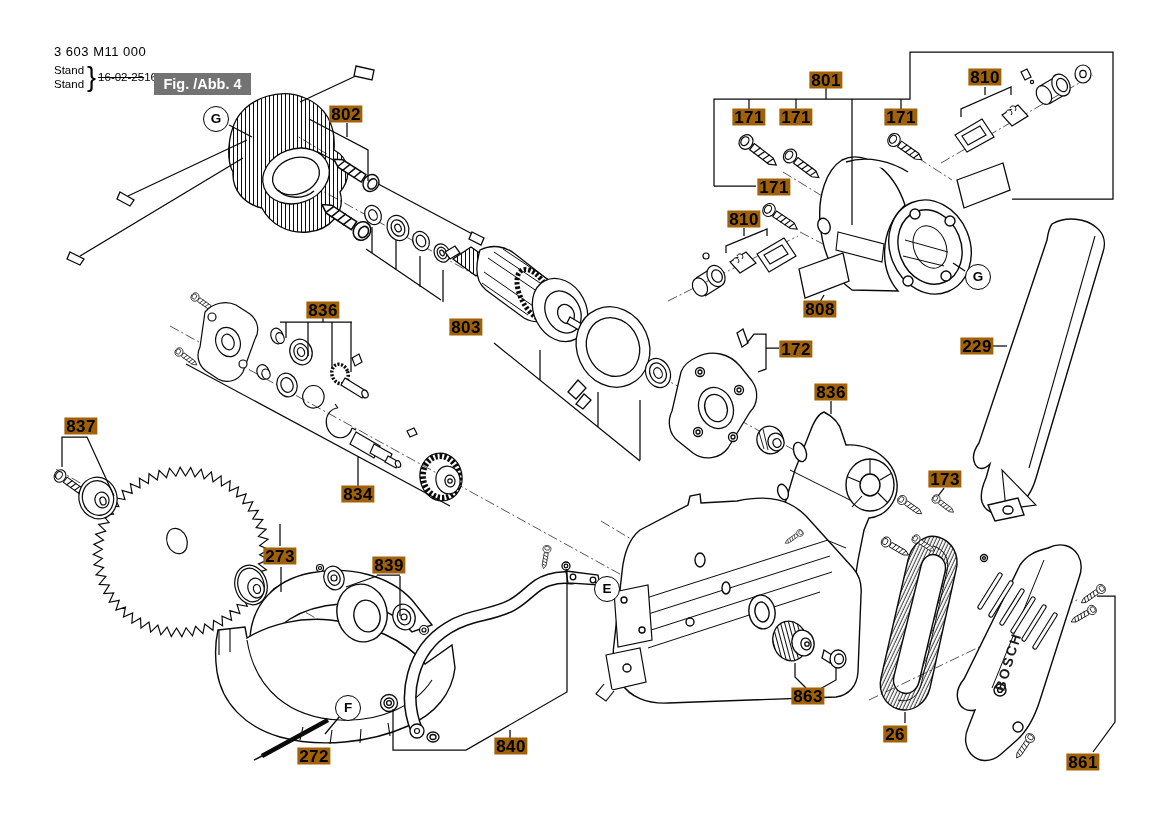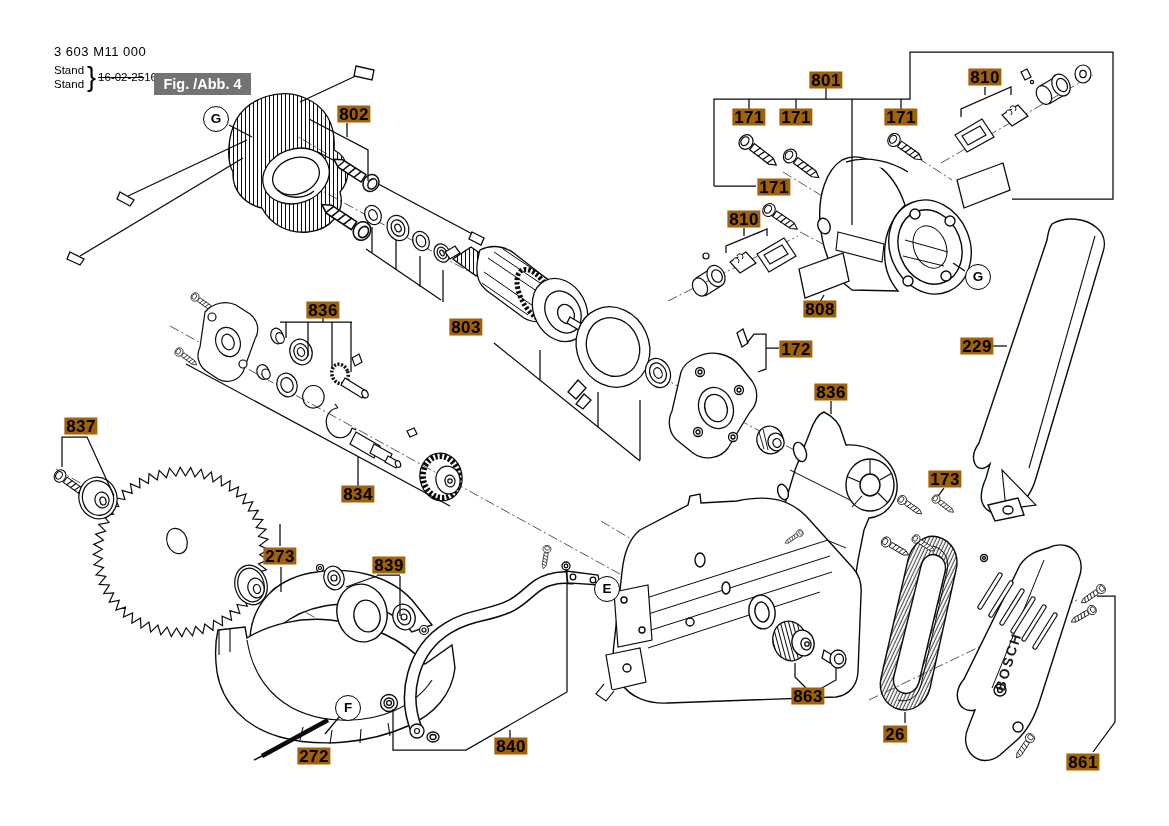--- a/index.html
+++ b/index.html
@@ -410,21 +410,21 @@
     </div>
     <span class="rev-brace">}</span>
     <div class="rev-dates">
       <span class="strike">16-02-25</span>
       <span>16-02-29</span>
     </div>
   </div>
 </div>
 <div class="figbox">Fig. /Abb. 4</div>
 
-<div class="pn" style="left:354px;top:114px">802</div>
+<div class="pn" style="left:346px;top:114px">802</div>
 <div class="pn" style="left:826px;top:80px">801</div>
 <div class="pn" style="left:985px;top:77px">810</div>
 <div class="pn" style="left:749px;top:117px">171</div>
 <div class="pn" style="left:796px;top:117px">171</div>
 <div class="pn" style="left:901px;top:117px">171</div>
 <div class="pn" style="left:774px;top:187px">171</div>
 <div class="pn" style="left:744px;top:219px">810</div>
 <div class="pn" style="left:820px;top:309px">808</div>
 <div class="pn" style="left:796px;top:349px">172</div>
 <div class="pn" style="left:831px;top:392px">836</div>

